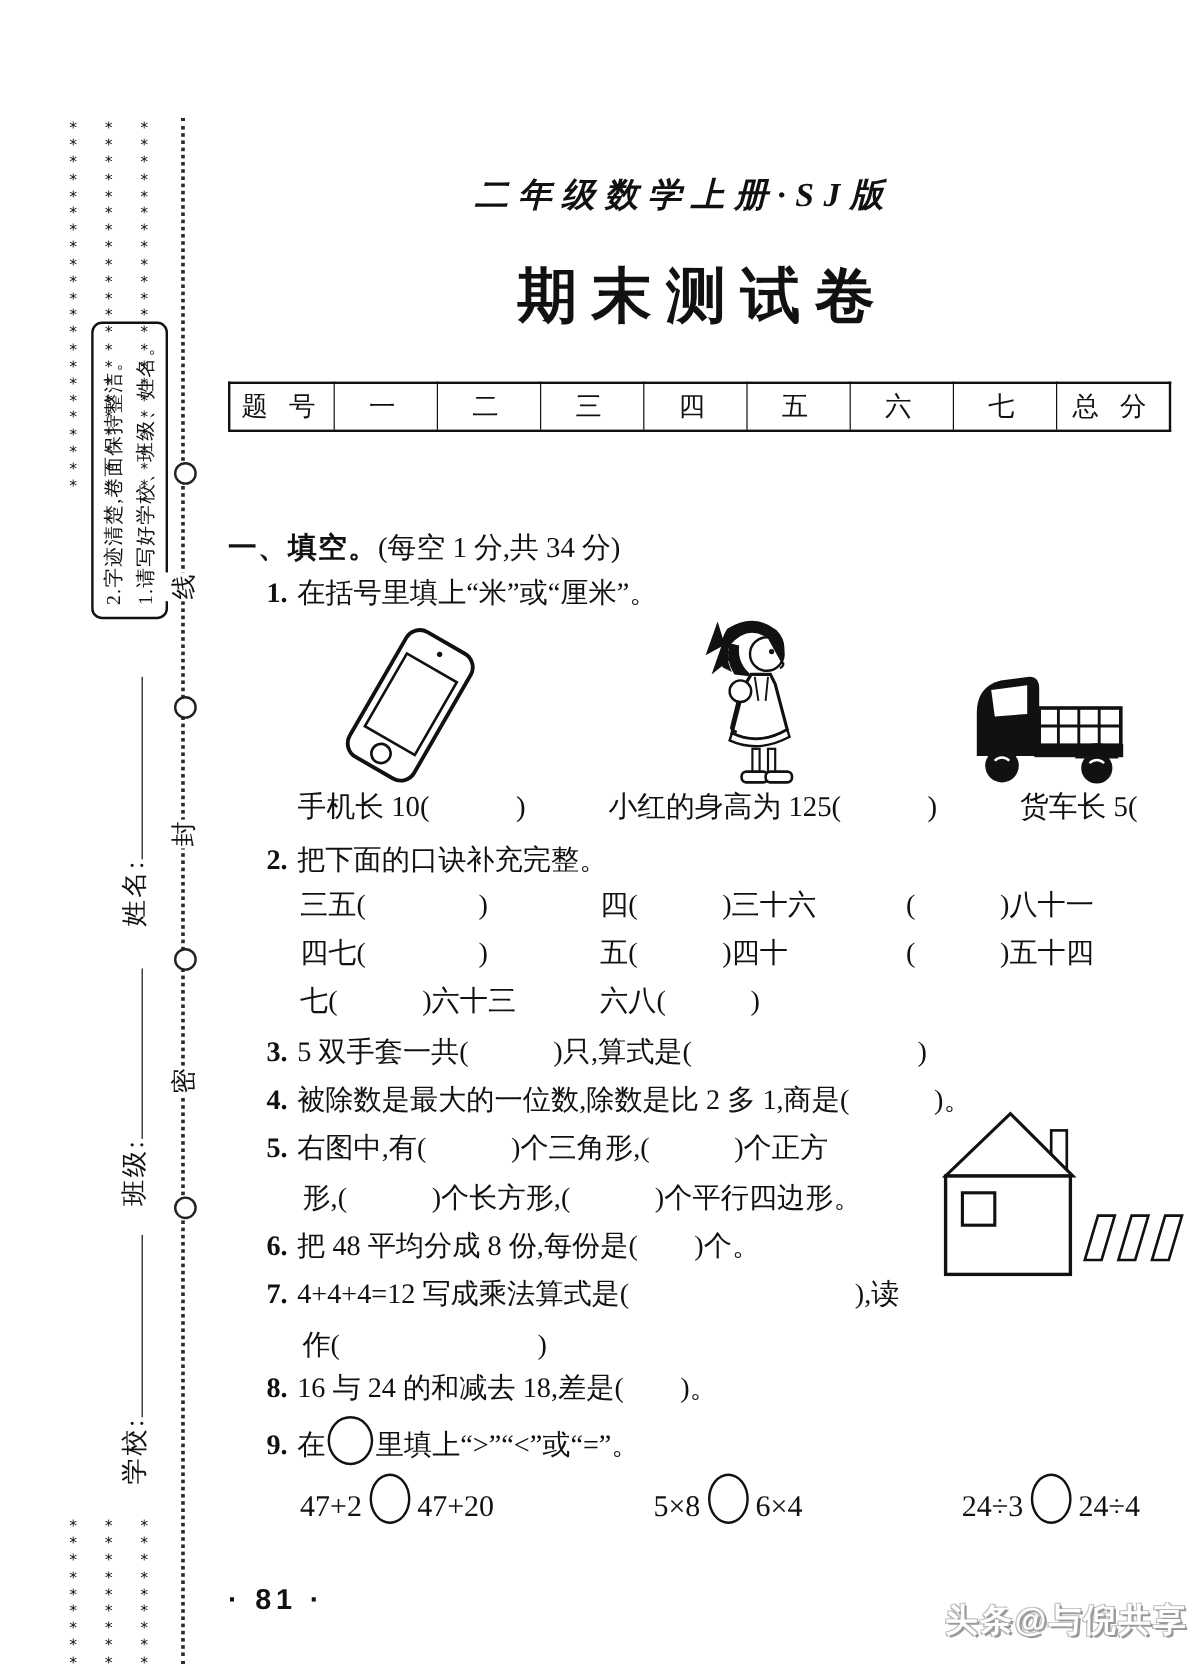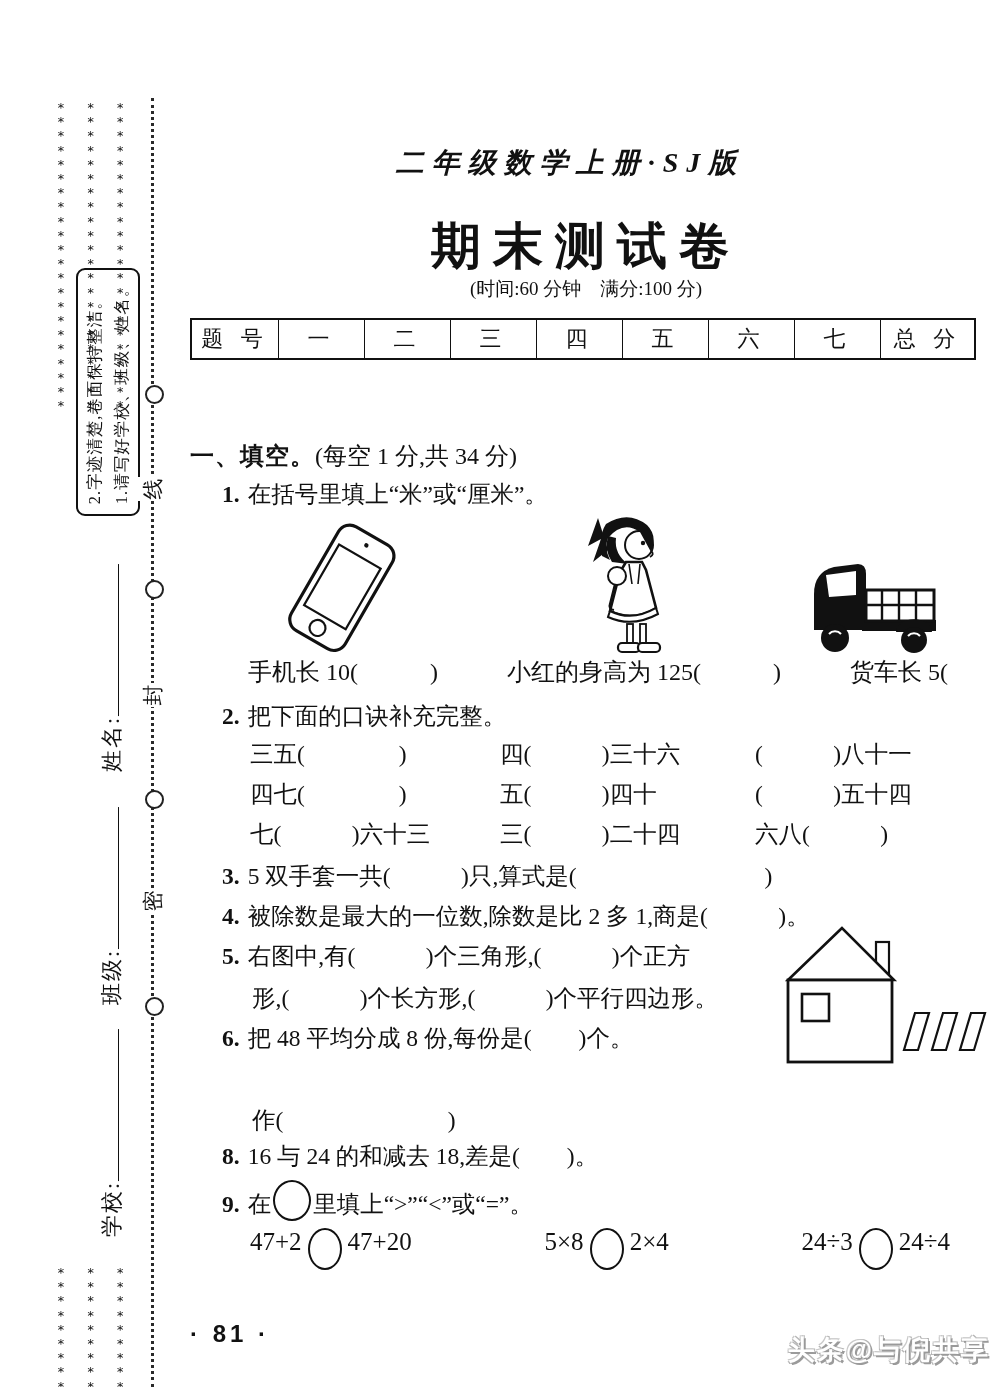--- a/index.html
+++ b/index.html
@@ -41,21 +41,21 @@
   .q .qnum{font-weight:700;font-family:"Liberation Serif",serif;margin-right:8px;}
   .q-cont{position:absolute;left:252px;font-size:23.5px;white-space:nowrap;}
   .img-row{position:absolute;left:190px;top:512px;width:792px;height:150px;}
   .img-row svg{position:absolute;}
   .caption-row{position:absolute;left:190px;top:656px;width:780px;display:flex;
                justify-content:space-between;padding-left:58px;font-size:24px;white-space:nowrap;}
   .kv-row{position:absolute;left:190px;width:795px;display:grid;
           grid-template-columns:250px 255px auto;padding-left:60px;font-size:23.5px;white-space:nowrap;}
   .cmp-row{position:absolute;left:190px;top:1228px;width:700px;display:flex;
            justify-content:space-between;padding-left:60px;font-size:25px;align-items:center;}
-  .cmp{display:flex;align-items:flex-start;gap:6px;}
+  .cmp{display:flex;align-items:flex-end;gap:6px;}
   .cmp-circle{display:inline-block;width:30px;height:38px;border:2px solid #111;border-radius:50%;}
   .q9-circle{display:inline-block;width:34px;height:37px;border:2px solid #111;border-radius:50%;
              vertical-align:-9px;margin:0 2px;}
   .house-wrap{position:absolute;left:780px;top:916px;}
   .para-wrap{position:absolute;left:901px;top:1010px;}
   .page-num{position:absolute;left:190px;width:740px;top:1320px;text-align:left;
             font-size:24px;font-weight:700;letter-spacing:4px;font-family:"Liberation Sans",sans-serif;}
   .watermark{position:absolute;right:10px;top:1332px;font-size:27px;font-weight:700;
              font-family:"Liberation Sans",sans-serif;color:#fff;letter-spacing:2px;
              text-shadow:2px 2px 0 #9a9a9a,-1px -1px 0 #c9c9c9,1px -1px 0 #b5b5b5,-1px 1px 0 #b5b5b5;}
@@ -106,21 +106,20 @@
   </div>
   <div class="rot-field" style="left:112px;top:906px">
     <span class="inner"><span class="f-label">班级:</span><span class="f-line" style="width:142px"></span></span>
   </div>
   <div class="rot-field" style="left:112px;top:1133px">
     <span class="inner"><span class="f-label">学校:</span><span class="f-line" style="width:152px"></span></span>
   </div>
 
   <div class="course-title">二年级数学上册·SJ版</div>
   <div class="main-title">期末测试卷</div>
-  <div class="subtitle">(时间:60 分钟　满分:100 分)</div>
 
   <table class="score">
     <tbody>
         <tr>
       <td class="c-first">题  号</td>
       <td class="c-mid">一</td>
       <td class="c-mid">二</td>
       <td class="c-mid">三</td>
       <td class="c-mid">四</td>
       <td class="c-mid">五</td>
@@ -193,55 +192,57 @@
     <span>四(　　　)三十六</span>
     <span>(　　　)八十一</span>
   </div>
   <div class="kv-row" style="top:778px">
     <span>四七(　　　　)</span>
     <span>五(　　　)四十</span>
     <span>(　　　)五十四</span>
   </div>
   <div class="kv-row" style="top:818px">
     <span>七(　　　)六十三</span>
-    <span>三(　　　)二十四</span>
     <span>六八(　　　)</span>
   </div>
 
   <div class="q" style="top:860px">
     <span class="qnum">3.</span><span>5 双手套一共(　　　)只,算式是(　　　　　　　　)</span>
   </div>
   <div class="q" style="top:900px">
     <span class="qnum">4.</span><span>被除数是最大的一位数,除数是比 2 多 1,商是(　　　)。</span>
   </div>
   <div class="q" style="top:940px">
     <span class="qnum">5.</span><span>右图中,有(　　　)个三角形,(　　　)个正方</span>
   </div>
   <div class="q-cont" style="top:982px">形,(　　　)个长方形,(　　　)个平行四边形。</div>
   <div class="q" style="top:1022px">
     <span class="qnum">6.</span><span>把 48 平均分成 8 份,每份是(　　)个。</span>
+  </div>
+  <div class="q" style="top:1062px">
+    <span class="qnum">7.</span><span>4+4+4=12 写成乘法算式是(　　　　　　　　),读</span>
   </div>
   <div class="q-cont" style="top:1104px">作(　　　　　　　)</div>
   <div class="q" style="top:1140px">
     <span class="qnum">8.</span><span>16 与 24 的和减去 18,差是(　　)。</span>
   </div>
   <div class="q" style="top:1180px">
     <span class="qnum">9.</span><span>在</span><span class="q9-circle"></span><span>里填上“&gt;”“&lt;”或“=”。</span>
   </div>
 
   <div class="cmp-row">
     <span class="cmp">
       <span>47+2</span>
       <span class="cmp-circle"></span>
       <span>47+20</span>
     </span>
     <span class="cmp">
       <span>5×8</span>
       <span class="cmp-circle"></span>
-      <span>2×4</span>
+      <span>6×4</span>
     </span>
     <span class="cmp">
       <span>24÷3</span>
       <span class="cmp-circle"></span>
       <span>24÷4</span>
     </span>
   </div>
 
   <div class="house-wrap">
     <svg width="122" height="150" viewBox="0 0 122 150">

